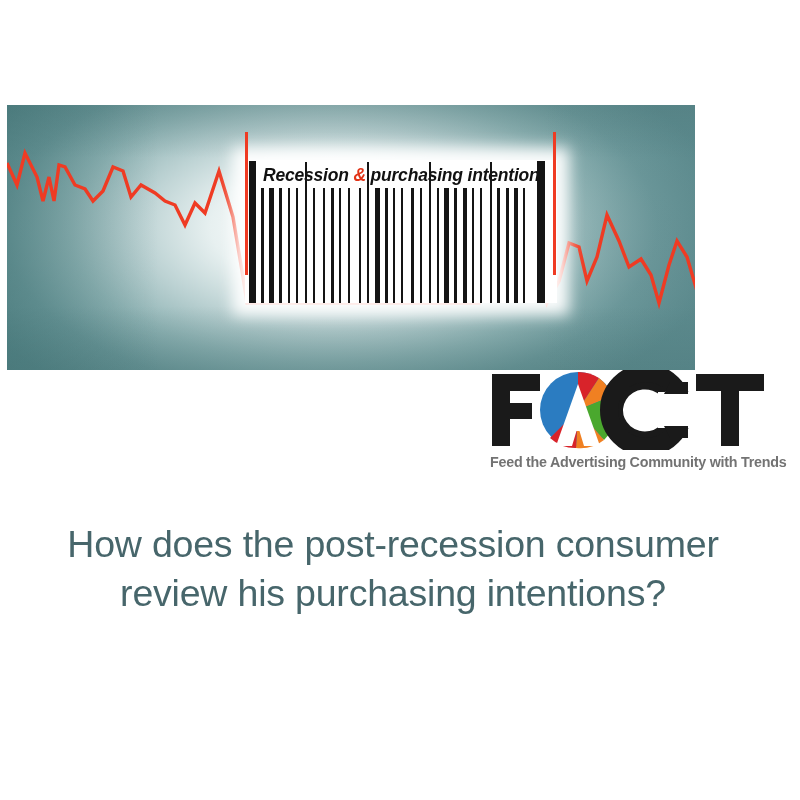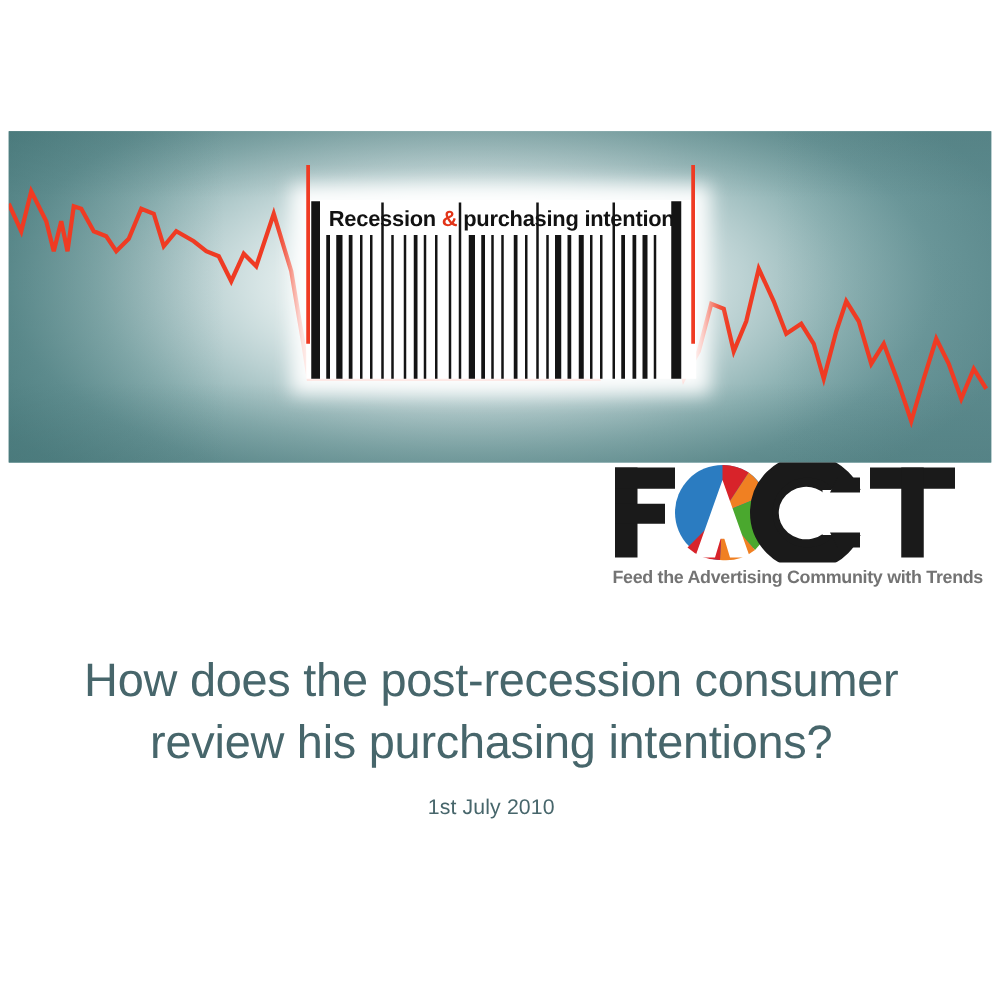--- a/index.html
+++ b/index.html
@@ -22,33 +22,34 @@
     width: 800px;
     height: 800px;
     background: #ffffff;
   }
 
   
   #hero-banner {
     position: absolute;
     left: 7px;
     top: 105px;
-    width: 786px;
+    width: 688px;
     height: 265px;
     overflow: hidden;
     background:
       radial-gradient(ellipse 58% 78% at 47% 46%,
          #ffffff 0%,
          #fbfdfd 14%,
          #e7f0f0 30%,
          #bcd2d3 48%,
          #8fb3b4 66%,
          #6e9a9c 82%,
          #5d8c8e 100%),
       linear-gradient(115deg, #4f7f81 0%, #628f91 35%, #7ba3a8 70%, #82a9ad 100%);
+    font-style: italic;
   }
   #hero-banner .edge-shade {
     position: absolute;
     inset: 0;
     background:
       linear-gradient(to right, rgba(60,110,112,.42) 0%, rgba(60,110,112,0) 22%,
                       rgba(60,110,112,0) 78%, rgba(86,130,136,.30) 100%),
       linear-gradient(to bottom, rgba(70,112,114,.30) 0%, rgba(70,112,114,0) 20%,
                       rgba(70,112,114,0) 76%, rgba(72,116,118,.38) 100%);
     pointer-events: none;
@@ -268,16 +269,15 @@
         <rect x="208" y="4" width="68" height="17" fill="#1a1a1a"></rect>
         <rect x="233" y="4" width="18" height="72" fill="#1a1a1a"></rect>
       </g>
     </svg>
 
     <div id="fact-tagline">Feed the Advertising Community with Trends</div>
   </div>
 
   <div id="title-block">
     <h1 id="slide-title">How does the post-recession consumer review his purchasing intentions?</h1>
-    <div id="slide-date">1st July 2010</div>
   </div>
 
 </div>
 
 </body></html>

